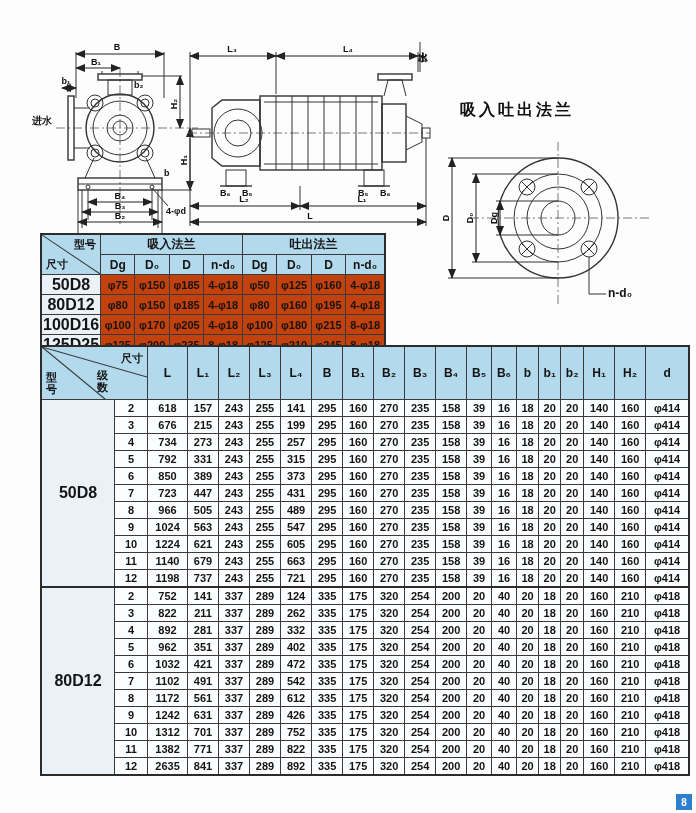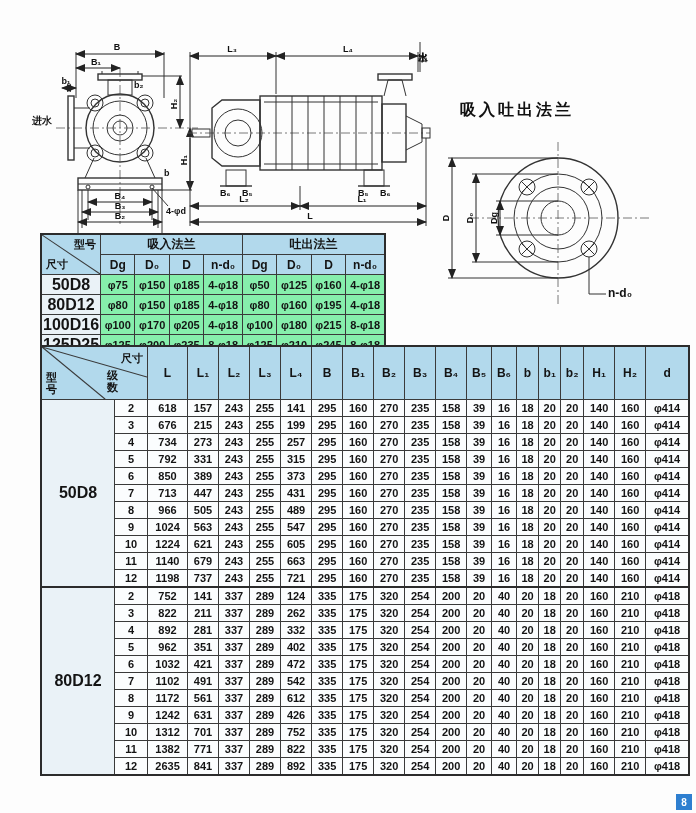--- a/index.html
+++ b/index.html
@@ -14,37 +14,37 @@
   .ln2{stroke:#333;stroke-width:1.4;fill:none;}
   .cl{stroke:#555;stroke-width:0.8;fill:none;stroke-dasharray:9 3 2 3;}
   .tl{font-size:9px;font-weight:bold;}
   .tc{font-size:10px;font-weight:bold;}
 
   table{border-collapse:collapse;background:#fbfdfe;}
   th,td{border:1px solid #3a3a3a;text-align:center;vertical-align:middle;
         font-weight:bold;color:#141414;padding:0 1px;}
   #flange-table{position:absolute;left:40px;top:233px;width:346px;border:2px solid #2c2c2c;}
   #flange-table th{background:#b2d9ec;font-size:12px;height:19px;}
-  #flange-table td{background:#86efac;font-size:11px;height:14px;margin-top:10px;}
+  #flange-table td{background:#c2410c;font-size:11px;height:14px;margin-top:10px;}
   #flange-table th.model,#dim-table th.model{background:#eaf2f7;font-size:16px;}
   #dim-table{position:absolute;left:40px;top:345px;width:650px;border:2px solid #2c2c2c;}
   #dim-table th{background:#b2d9ec;font-size:12px;}
   #dim-header-row th{height:52px;}
   #dim-table td{font-size:11px;height:16px;background:#fbfdfe;}
   #dim-table td:first-child{width:30px;}
   .group-start th,.group-start td{border-top:2px solid #2c2c2c;}
 
   .corner{position:relative;padding:0;}
   .corner svg,.corner2 svg{position:absolute;left:0;top:0;width:100%;height:100%;}
   .corner svg line,.corner2 svg line{stroke:#3a3a3a;stroke-width:1;}
   .corner .c-tr{position:absolute;right:4px;top:2px;font-size:11px;}
   .corner .c-bl{position:absolute;left:4px;bottom:2px;font-size:11px;}
   .corner2{position:relative;padding:0;width:70px;}
   .corner2 .c2-size{position:absolute;right:4px;top:4px;font-size:11px;}
-  .corner2 .c2-stage{position:absolute;left:33px;top:22px;font-size:11px;display:inline-block;width:13px;word-break:break-all;line-height:12px;text-align:left;padding-left:32px;}
+  .corner2 .c2-stage{position:absolute;left:23px;top:22px;font-size:11px;display:inline-block;width:13px;word-break:break-all;line-height:12px;text-align:left;padding-left:32px;}
   .corner2 .c2-model{position:absolute;left:4px;top:24px;font-size:11px;display:inline-block;width:13px;word-break:break-all;line-height:12px;text-align:left;}
 
   .page-badge{position:absolute;right:4px;bottom:3px;width:16px;height:16px;background:#2e7fd0;
         color:#fff;font-size:10px;font-weight:bold;display:flex;align-items:center;justify-content:center;}
 </style>
 </head>
 <body>
 
 <div class="page">
 
@@ -432,21 +432,21 @@
           <td>16</td>
           <td>18</td>
           <td>20</td>
           <td>20</td>
           <td>140</td>
           <td>160</td>
           <td>φ414</td>
         </tr>
         <tr>
           <td>7</td>
-          <td>713</td>
+          <td>723</td>
           <td>447</td>
           <td>243</td>
           <td>255</td>
           <td>431</td>
           <td>295</td>
           <td>160</td>
           <td>270</td>
           <td>235</td>
           <td>158</td>
           <td>39</td>

